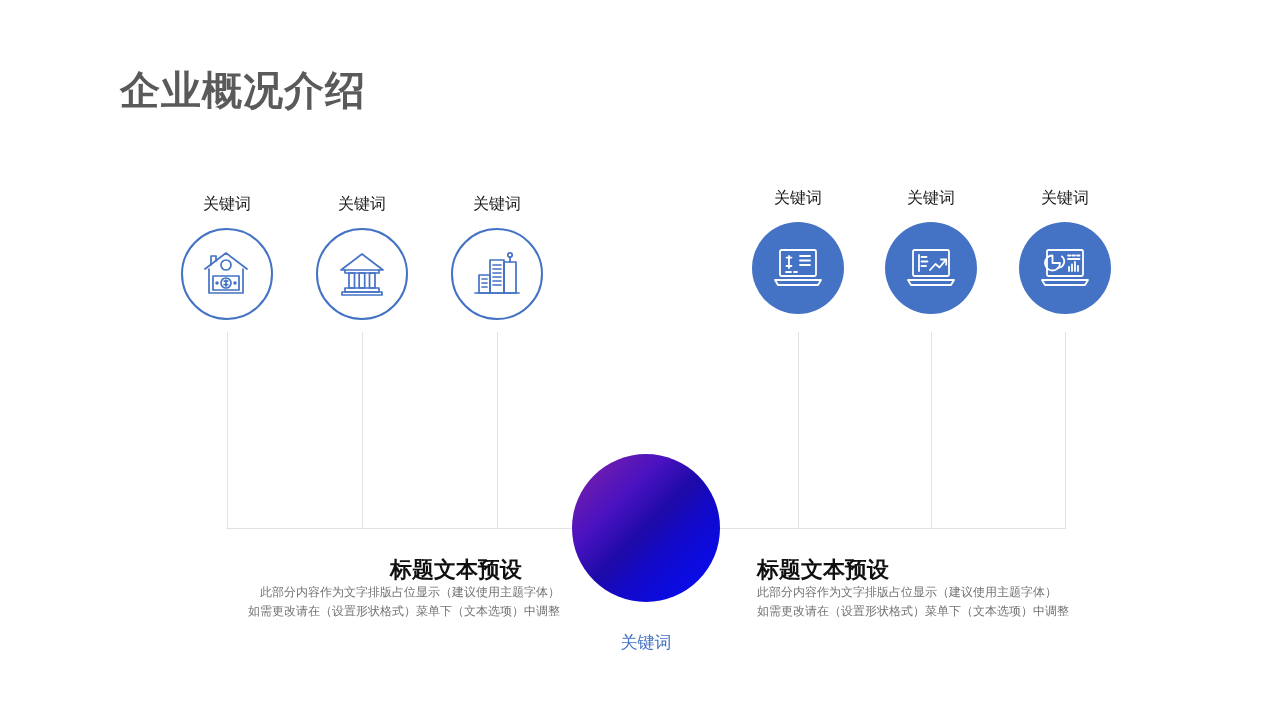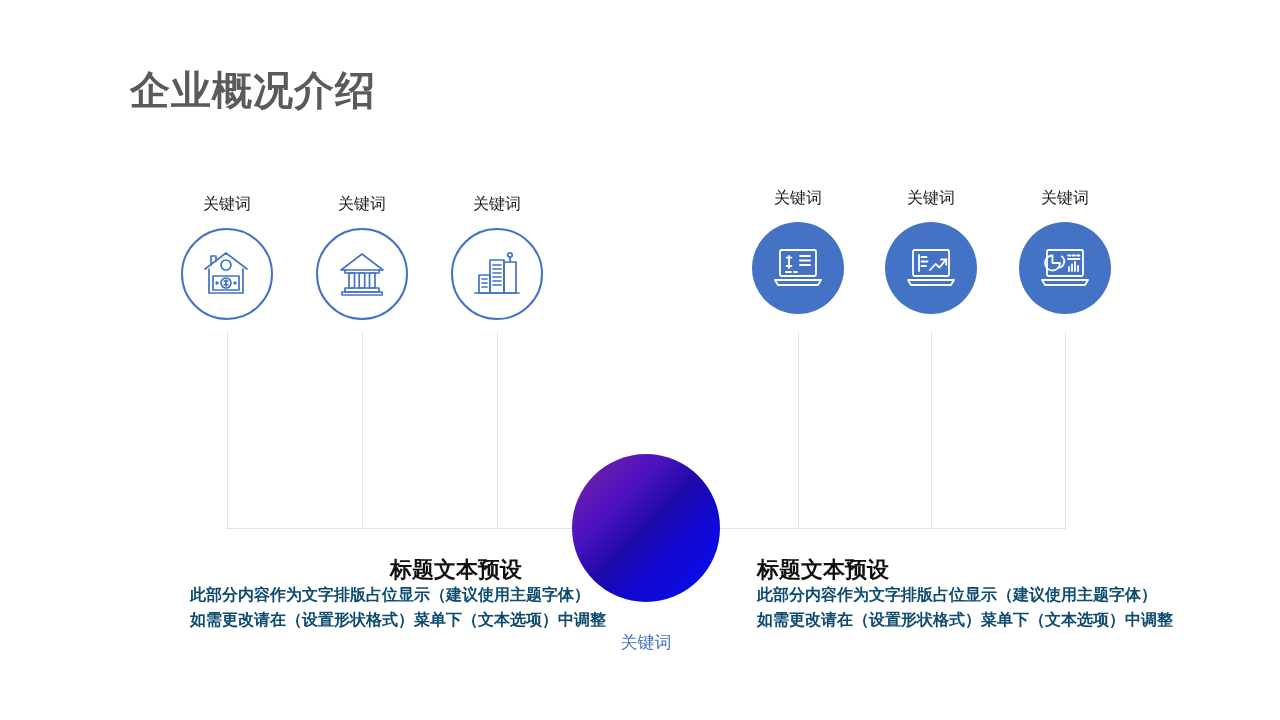--- a/index.html
+++ b/index.html
@@ -26,21 +26,20 @@
   .page-title {
     position: absolute;
     left: 120px;
     top: 66px;
     font-size: 40px;
     font-weight: bold;
     color: #5a5a5a;
     letter-spacing: 1px;
     line-height: 1.2;
     white-space: nowrap;
-    margin-left: 10px;
   }
 
   
   .baseline {
     position: absolute;
     left: 226px;
     top: 528px;
     width: 840px;
     height: 1px;
     background: #e2e2e2;
@@ -120,25 +119,24 @@
     width: 370px;
   }
   .text-block .heading {
     font-size: 22px;
     font-weight: bold;
     color: #101010;
     line-height: 1.2;
     white-space: nowrap;
   }
   .text-block .body-line {
-    font-size: 16px;
-    color: #0c4a6e;
+    font-size: 12px;
+    color: #737373;
     line-height: 1.55;
     white-space: nowrap;
-    font-weight: bold;
   }
   .text-block.left  { left: 190px; top: 557px; text-align: right; }
   .text-block.right { left: 757px; top: 557px; text-align: left; }
   .text-block.left .heading { padding-right: 38px; }
 </style>
 </head>
 <body>
 
 <div class="slide">
 

